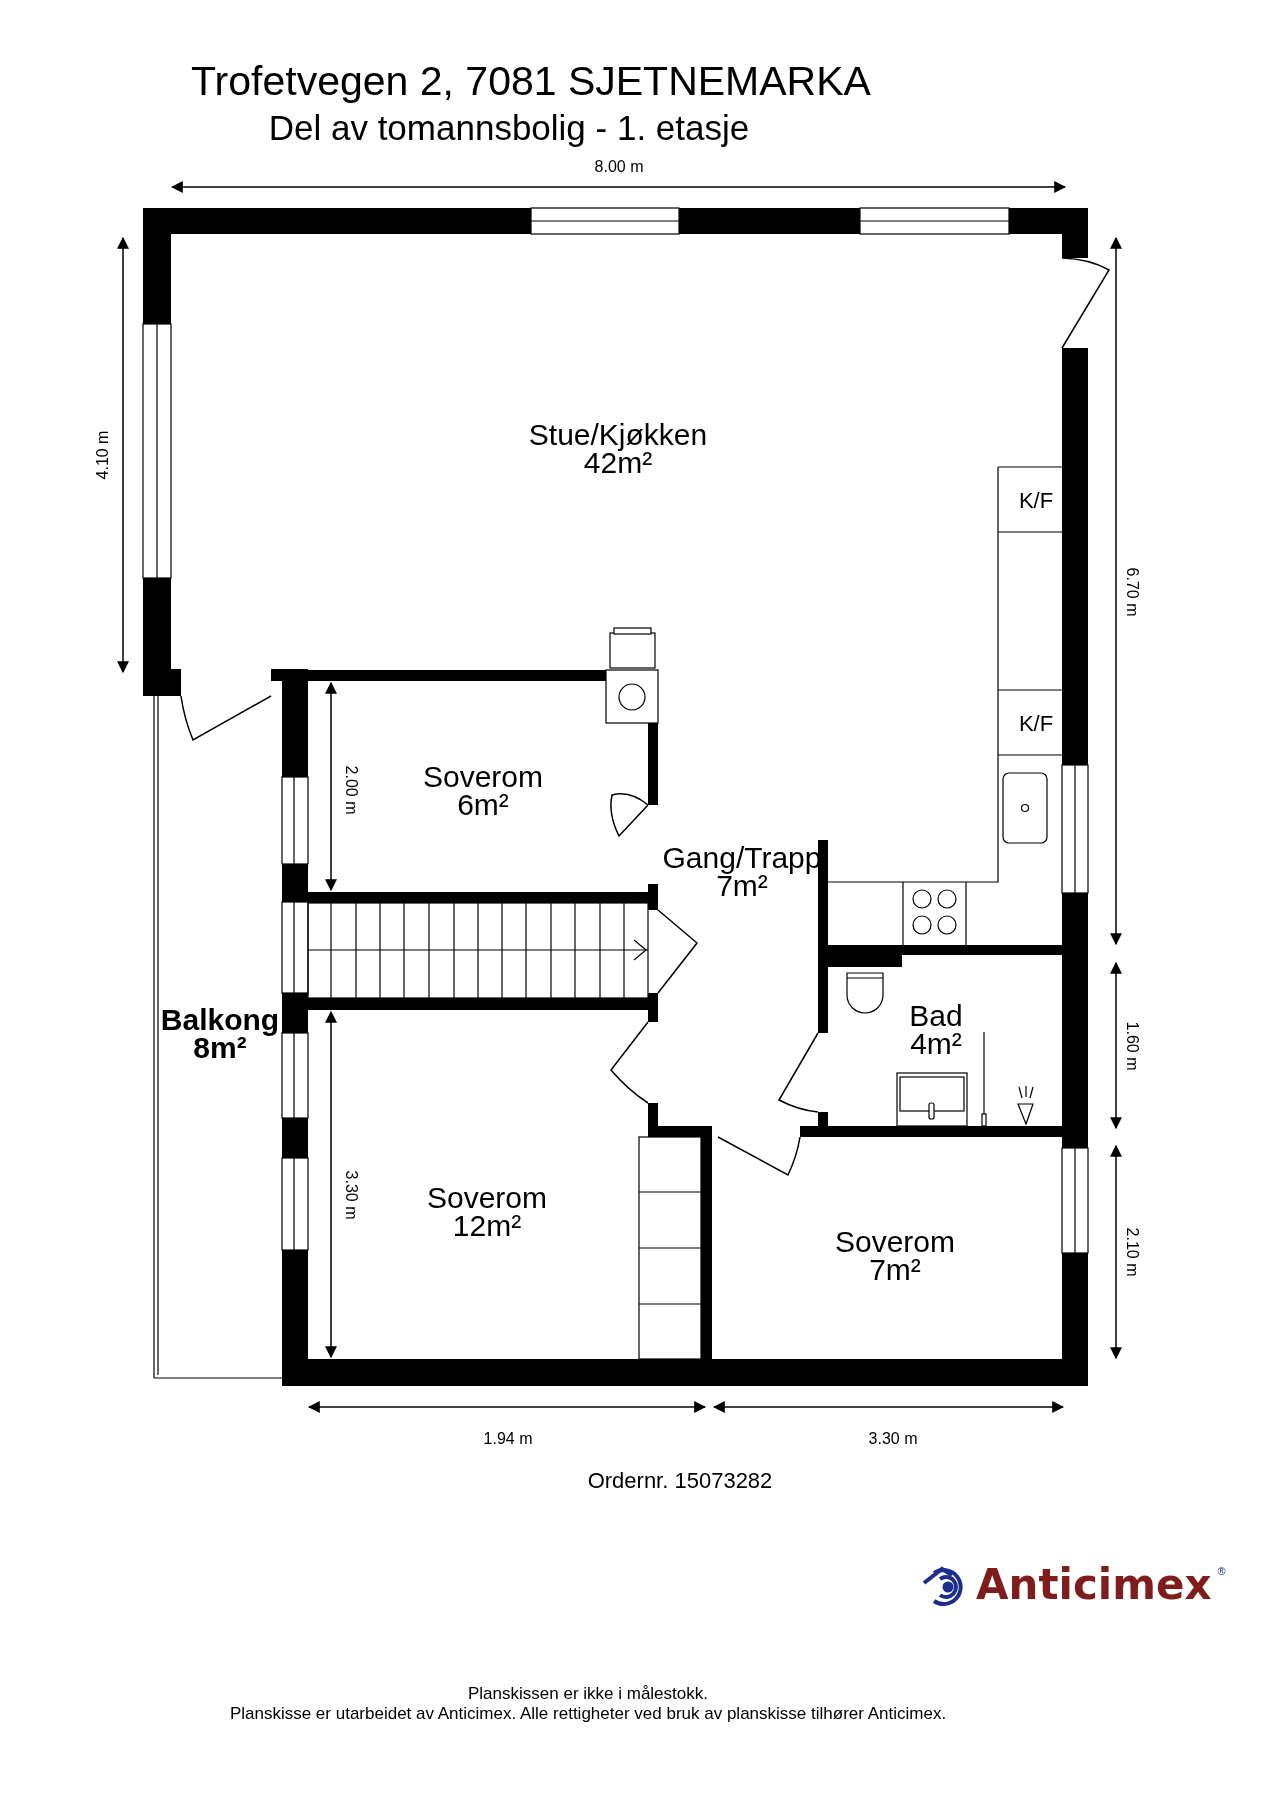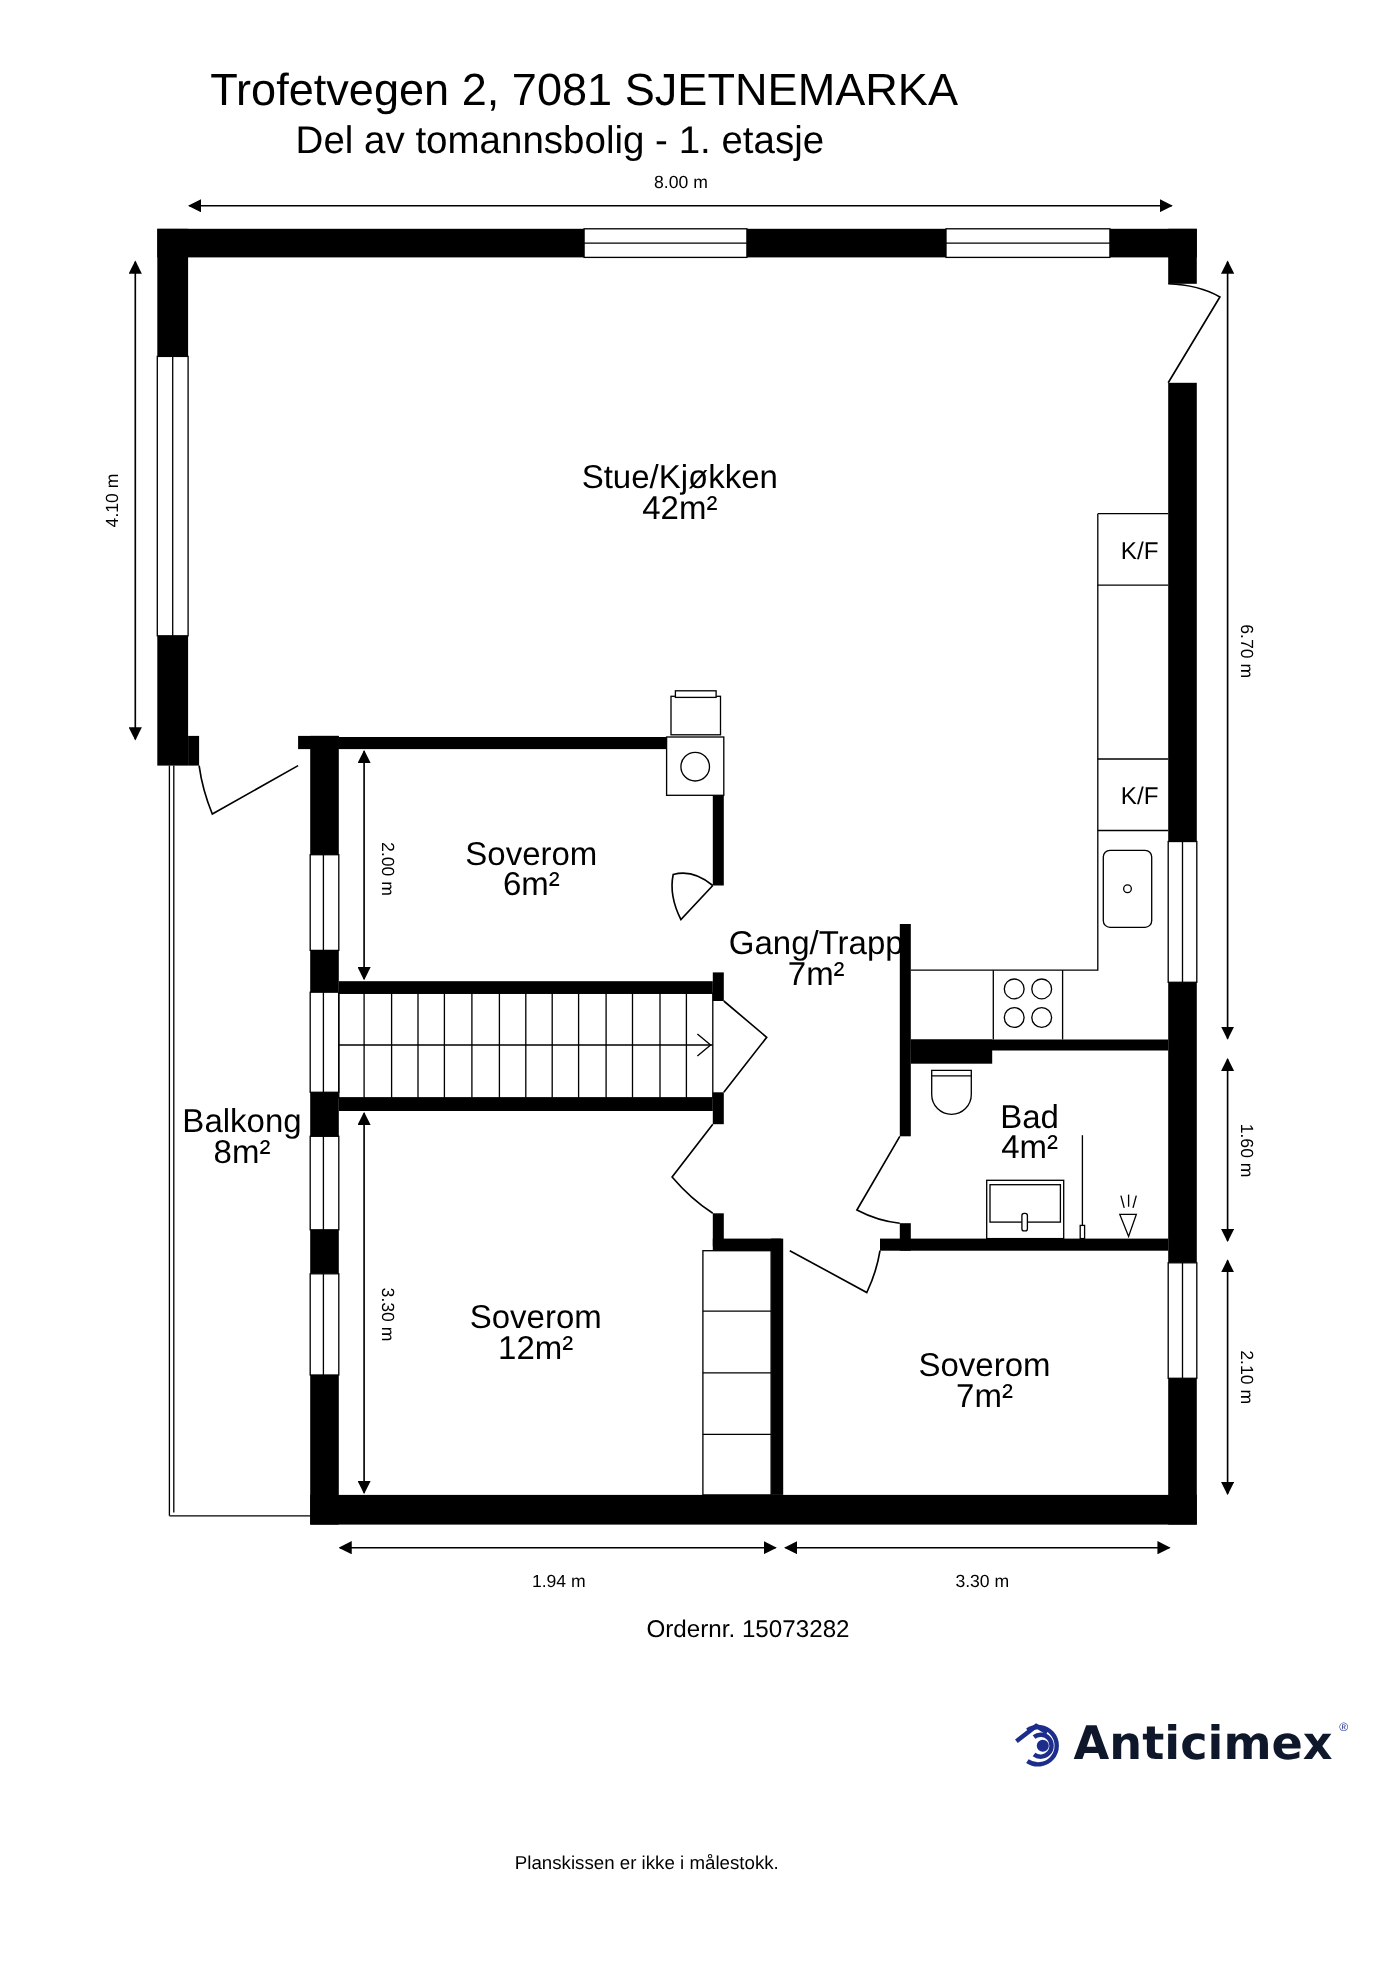--- a/index.html
+++ b/index.html
@@ -10,21 +10,21 @@
   .subtitle { left: 0; width: 1018px; text-align: center; top: 108px; font-size: 35px; line-height: 40px; }
   .dim { font-size: 16px; line-height: 18px; }
   .room { text-align: center; font-size: 30px; line-height: 28px; transform: translate(-50%, 0); }
   .kf { font-size: 22px; }
   .rot-left { transform: translate(-50%, -50%) rotate(-90deg); }
   .rot-right { transform: translate(-50%, -50%) rotate(90deg); }
   .hcenter { transform: translate(-50%, 0); }
   .order { font-size: 22px; }
   .footer { left: 0; width: 1176px; text-align: center; font-size: 17px; line-height: 20px; top: 1684px; }
   .logo { left: 920px; top: 1560px; display: flex; align-items: center; gap: 6px; }
-  .logo-text { font-family: "DejaVu Sans", sans-serif; font-weight: bold; font-size: 42px; color: #0f172a; letter-spacing: 0px; }
+  .logo-text { font-family: "DejaVu Sans", sans-serif; font-weight: bold; font-size: 42px; color: #7f1d1d; letter-spacing: 0px; }
   .logo-reg { font-size: 11px; color: #1d2d8c; position: relative; top: -14px; }
   svg.plan { position: absolute; left: 0; top: 0; }
 </style>
 </head>
 <body>
 
 <svg class="plan" width="1273" height="1800" viewBox="0 0 1273 1800" xmlns="http://www.w3.org/2000/svg">
   <defs>
     <marker id="arr" viewBox="0 0 10 10" refX="9" refY="5" markerWidth="8" markerHeight="8" orient="auto-start-reverse">
       <path d="M0,0 L10,5 L0,10 z" fill="#000"></path>
@@ -209,21 +209,21 @@
   <div>6m²</div>
 </div>
 <div class="abs room" style="left:742px; top:844px;">
   <div>Gang/Trapp</div>
   <div>7m²</div>
 </div>
 <div class="abs room" style="left:936px; top:1002px;">
   <div>Bad</div>
   <div>4m²</div>
 </div>
-<div class="abs room" style="left:220px; top:1006px;">
+<div class="abs room" style="left:220px; top:1006px;font-weight:bold;">
   <div>Balkong</div>
   <div>8m²</div>
 </div>
 <div class="abs room" style="left:487px; top:1184px;">
   <div>Soverom</div>
   <div>12m²</div>
 </div>
 <div class="abs room" style="left:895px; top:1228px;">
   <div>Soverom</div>
   <div>7m²</div>
@@ -242,13 +242,14 @@
       <path d="M20,32 A10,10 0 1 0 20,16"></path>
       <circle cx="28" cy="24" r="3.5" fill="#1d2d8c"></circle>
     </g>
   </svg>
   <span class="logo-text">Anticimex</span>
   <span class="logo-reg">®</span>
 </div>
 
 <div class="abs footer">
   <div>Planskissen er ikke i målestokk.</div>
+  <div>Planskisse er utarbeidet av Anticimex. Alle rettigheter ved bruk av planskisse tilhører Anticimex.</div>
 </div>
 
 </body></html>

